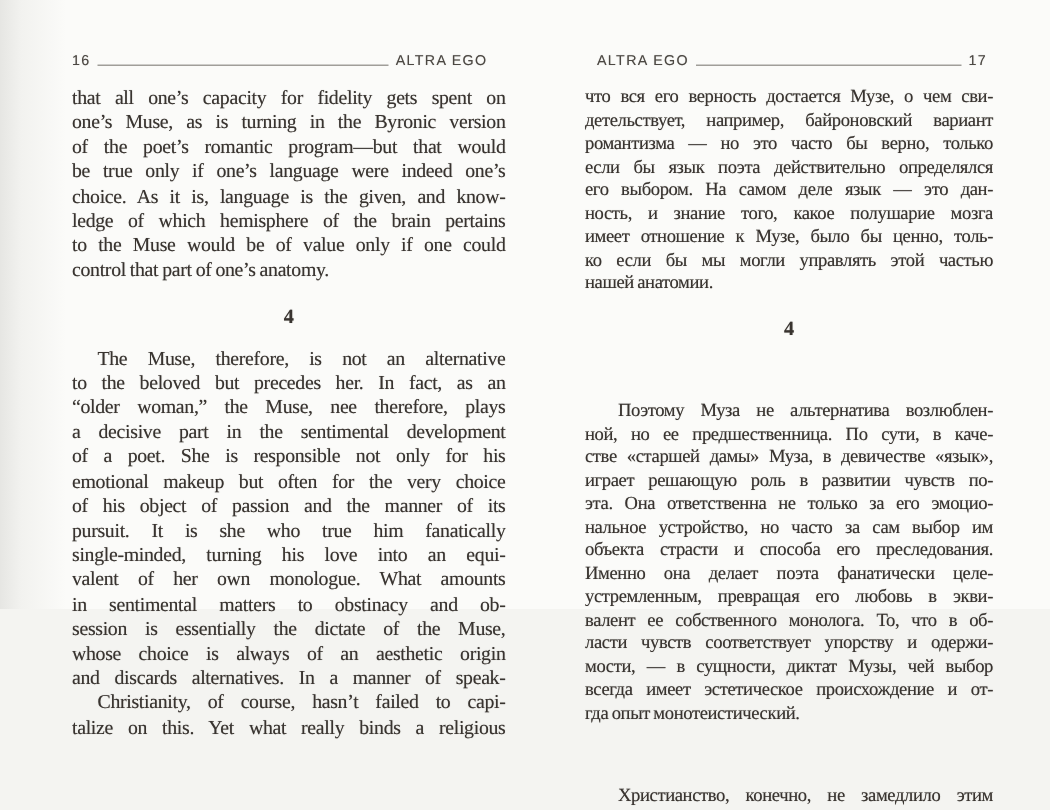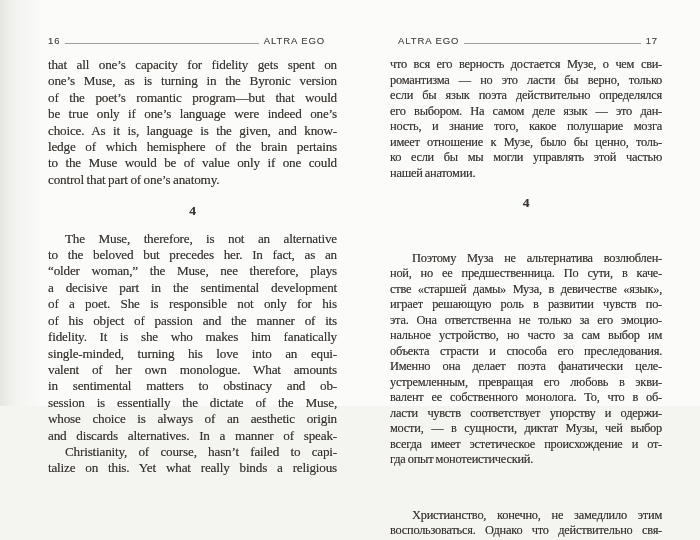--- a/index.html
+++ b/index.html
@@ -92,22 +92,23 @@
           <div class="line just">to the Muse would be of value only if one could</div>
           <div class="line">control that part of one’s anatomy.</div>
         </div>
       <div class="section-num">4</div>
       <div class="para">
           <div class="line just indent">The Muse, therefore, is not an alternative</div>
           <div class="line just">to the beloved but precedes her. In fact, as an</div>
           <div class="line just">“older woman,” the Muse, nee therefore, plays</div>
           <div class="line just">a decisive part in the sentimental development</div>
           <div class="line just">of a poet. She is responsible not only for his</div>
+          <div class="line just">emotional makeup but often for the very choice</div>
           <div class="line just">of his object of passion and the manner of its</div>
-          <div class="line just">fidelity. It is she who makes him fanatically</div>
+          <div class="line just">pursuit. It is she who true him fanatically</div>
           <div class="line just">single-minded, turning his love into an equi-</div>
           <div class="line just">valent of her own monologue. What amounts</div>
           <div class="line just">in sentimental matters to obstinacy and ob-</div>
           <div class="line just">session is essentially the dictate of the Muse,</div>
           <div class="line just">whose choice is always of an aesthetic origin</div>
           <div class="line just">and discards alternatives. In a manner of speak-</div>
         </div>
       <div class="para">
           <div class="line just indent">Christianity, of course, hasn’t failed to capi-</div>
           <div class="line just">talize on this. Yet what really binds a religious</div>
@@ -117,21 +118,22 @@
 
   <div class="page page-right">
     <div class="pagehead">
       <span>ALTRA EGO</span>
       <span class="rule"></span>
       <span>17</span>
     </div>
     <div class="page-body">
       <div class="para">
           <div class="line just">что вся его верность достается Музе, о чем сви-</div>
-          <div class="line just">романтизма — но это ласти бы верно, только</div>
+          <div class="line just">детельствует, например, байроновский вариант</div>
+          <div class="line just">романтизма — но это часто бы верно, только</div>
           <div class="line just">если бы язык поэта действительно определялся</div>
           <div class="line just">его выбором. На самом деле язык — это дан-</div>
           <div class="line just">ность, и знание того, какое полушарие мозга</div>
           <div class="line just">имеет отношение к Музе, было бы ценно, толь-</div>
           <div class="line just">ко если бы мы могли управлять этой частью</div>
           <div class="line">нашей анатомии.</div>
         </div>
       <div class="section-num">4</div>
       <div class="para">
           <div class="line just indent">Поэтому Муза не альтернатива возлюблен-</div>

